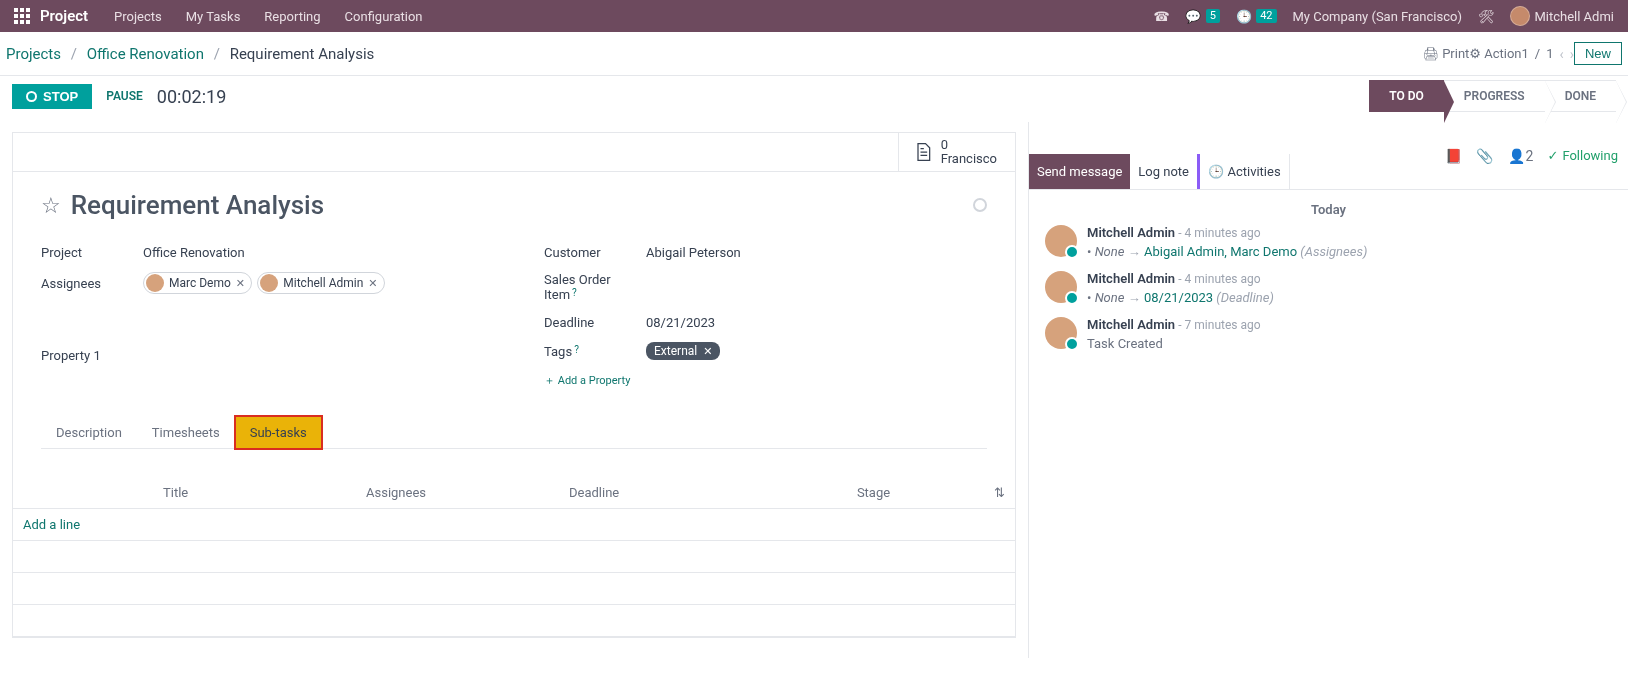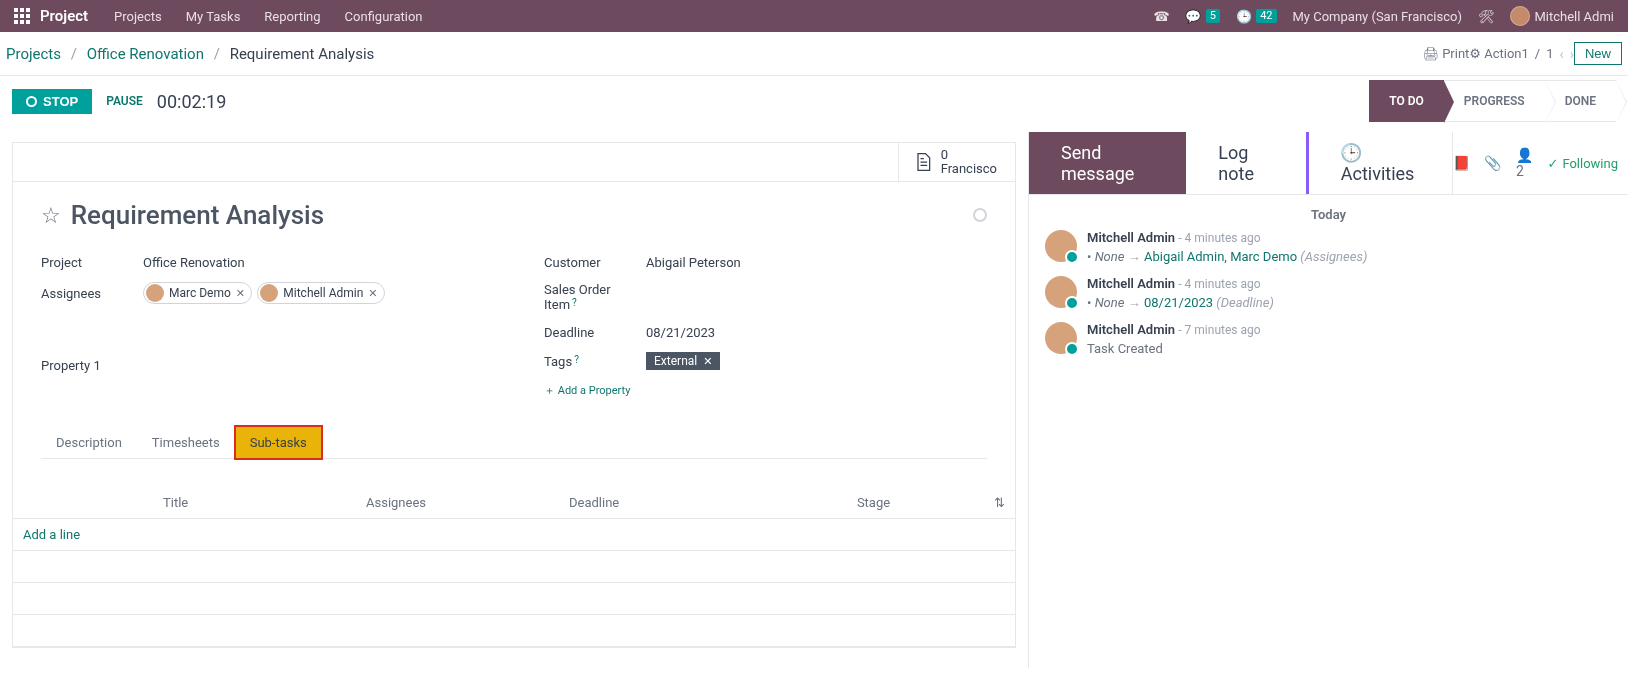--- a/index.html
+++ b/index.html
@@ -22,21 +22,21 @@
 .btn-new { border:1px solid #0f766e; color:#0f766e; background:#fff; padding:3px 10px; cursor:pointer; font-size:13px; }
 .pager { display:flex; align-items:center; gap:6px; color:#6b7280; }
 .pager .arrow { color:#c0c4cc; cursor:pointer; font-size:14px; }
 
 .timer-row { display:flex; align-items:center; padding:4px 12px 10px 12px; gap:14px; }
 .btn-stop { background:#00a09d; color:#fff; border:none; padding:5px 14px; font-size:13px; font-weight:600; display:flex; align-items:center; gap:6px; cursor:pointer; }
 .btn-stop .dot { width:11px; height:11px; border:2px solid #fff; border-radius:50%; }
 .pause { color:#0f766e; font-weight:600; font-size:12px; cursor:pointer; }
 .elapsed { font-size:18px; color:#374151; }
 
-.stage-bar { margin-left:auto; display:flex; height:42px; }
+.stage-bar { margin-left:auto; display:flex; height:32px; }
 .stage { padding:0 20px; display:flex; align-items:center; font-size:12px; font-weight:600; color:#6b7280; cursor:pointer; position:relative; border-top:1px solid #e5e7eb; border-bottom:1px solid #e5e7eb; }
 .stage.active { background:#6d4a5e; color:#fff; border-color:#6d4a5e; }
 .stage:not(.active):after { content:''; position:absolute; right:-10px; top:0; width:0; height:0; border-top:21px solid transparent; border-bottom:21px solid transparent; border-left:10px solid #fff; z-index:2; }
 .stage:not(.active):before { content:''; position:absolute; right:-11px; top:0; width:0; height:0; border-top:21px solid transparent; border-bottom:21px solid transparent; border-left:11px solid #e5e7eb; z-index:1; }
 .stage.active:after { content:''; position:absolute; right:-10px; top:0; width:0; height:0; border-top:21px solid transparent; border-bottom:21px solid transparent; border-left:10px solid #6d4a5e; z-index:2; }
 
 .layout { display:flex; }
 .main { flex:1; padding:10px 12px 20px 12px; }
 .sheet { border:1px solid #e5e7eb; background:#fff; }
 .sheet-head { display:flex; border-bottom:1px solid #e5e7eb; }
@@ -52,38 +52,38 @@
 .priority-dot { margin-left:auto; width:14px; height:14px; border-radius:50%; border:2px solid #d1d5db; cursor:pointer; }
 
 .fields { display:flex; gap:60px; }
 .col { flex:1; }
 .row { display:flex; align-items:center; padding:6px 0; gap:12px; min-height:28px; }
 .lbl { width:90px; color:#374151; font-size:13px; }
 .val { flex:1; color:#374151; font-size:13px; }
 .chip { display:inline-flex; align-items:center; gap:5px; border:1px solid #d1d5db; border-radius:18px; padding:1px 6px 1px 2px; margin-right:2px; background:#fff; font-size:12px; cursor:pointer; }
 .chip .av { width:18px; height:18px; border-radius:50%; background:#d6a27c; }
 .chip .x { color:#6b7280; cursor:pointer; font-size:11px; }
-.tag-pill { background:#4b5563; color:#fff; border-radius:0; padding:2px 8px; font-size:12px; display:inline-flex; align-items:center; gap:6px; }
+.tag-pill { background:#4b5563; color:#fff; border-radius:8px; padding:2px 8px; font-size:12px; display:inline-flex; align-items:center; gap:6px; }
 .tag-pill .x { cursor:pointer; font-size:11px; }
 .help { color:#0f766e; font-size:10px; margin-left:2px; cursor:help; vertical-align:top; }
 .add-prop { color:#0f766e; cursor:pointer; font-size:11px; }
 
 .tabs { display:flex; margin-top:22px; border-bottom:1px solid #e5e7eb; }
 .tab { padding:8px 14px; border:1px solid transparent; border-bottom:none; color:#6b7280; cursor:pointer; font-size:13px; }
 .tab.active { border:1px solid #e5e7eb; border-bottom:1px solid #fff; margin-bottom:-1px; color:#374151; background:#eab308; }
 .tab.highlight { outline:2px solid #d92d20; outline-offset:-1px; }
 
 .grid-head { display:flex; padding:8px 10px; border-bottom:1px solid #e5e7eb; color:#6b7280; font-size:13px; }
 .gh1{ flex:0 0 140px; } .gh-t{flex:1;} .gh-a{flex:1;} .gh-d{flex:1;} .gh-s{flex:1; text-align:center;} .gh-end{width:30px; text-align:right;}
 .grid-body .g-row { display:flex; padding:8px 10px; border-bottom:1px solid #e5e7eb; min-height:32px; }
 .add-line { color:#0f766e; cursor:pointer; }
 
 .chatter { width:600px; border-left:1px solid #e5e7eb; display:flex; flex-direction:column; }
 .chatter-tabs { display:flex; border-bottom:1px solid #e5e7eb; align-items:center; }
-.ct-btn { padding:10px 32px; font-size:18px; cursor:pointer; color:#374151; }
+.ct-btn { padding:10px 8px; font-size:13px; cursor:pointer; color:#374151;margin-top:32px; }
 .ct-btn.primary { background:#6d4a5e; color:#fff; }
 .ct-btn.bordered { border-left:3px solid #8b5cf6; border-right:1px solid #e5e7eb; }
 .chatter-tabs .tools { margin-left:auto; display:flex; align-items:center; gap:14px; padding-right:10px; }
 .tool-ic { color:#6b7280; cursor:pointer; font-size:14px; }
 .follow { color:#22a06b; font-size:13px; display:flex; align-items:center; gap:4px; }
 
 .feed { padding:12px 16px; font-size:13px; }
 .feed .today { text-align:center; color:#6b7280; font-weight:600; margin-bottom:8px; font-size:13px; }
 .msg { display:flex; gap:10px; margin-bottom:12px; }
 .msg .mav { width:32px; height:32px; border-radius:50%; background:#d6a27c; position:relative; flex-shrink:0; }

